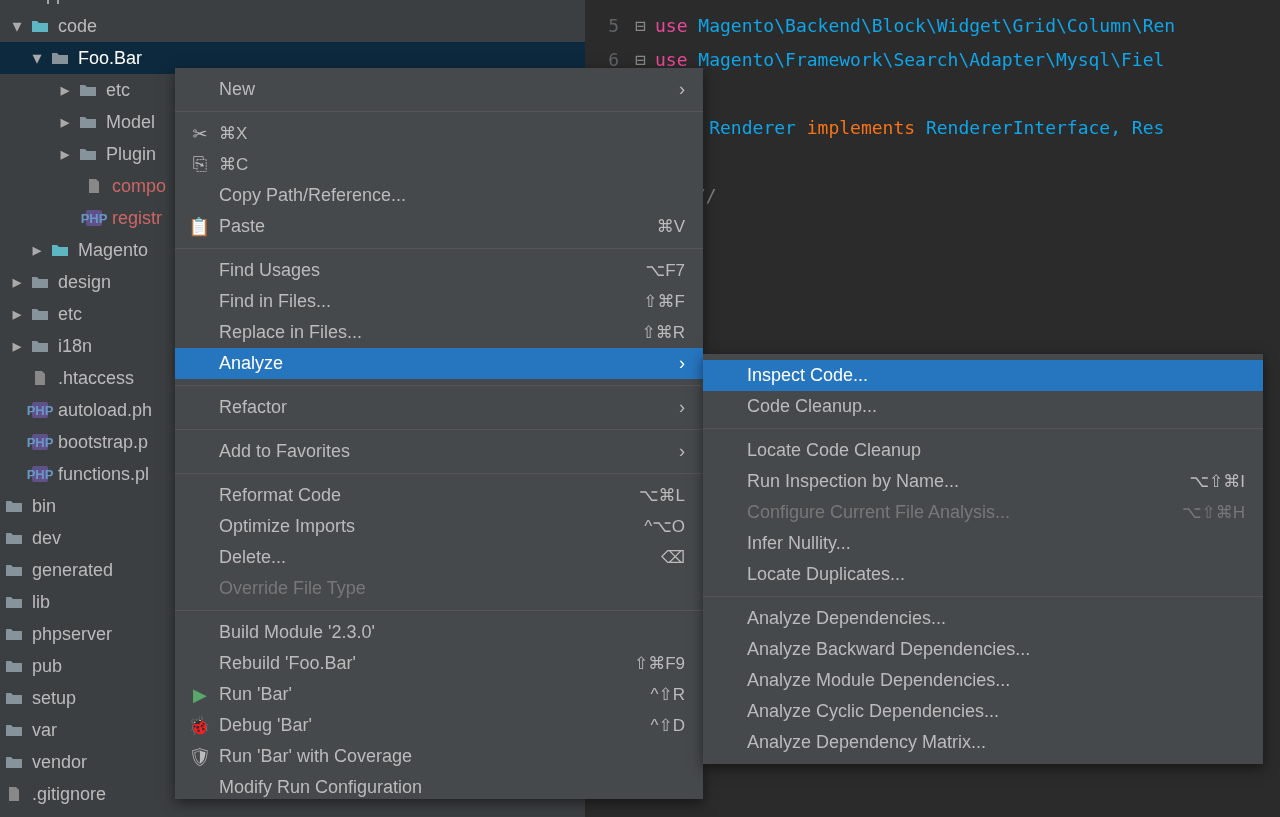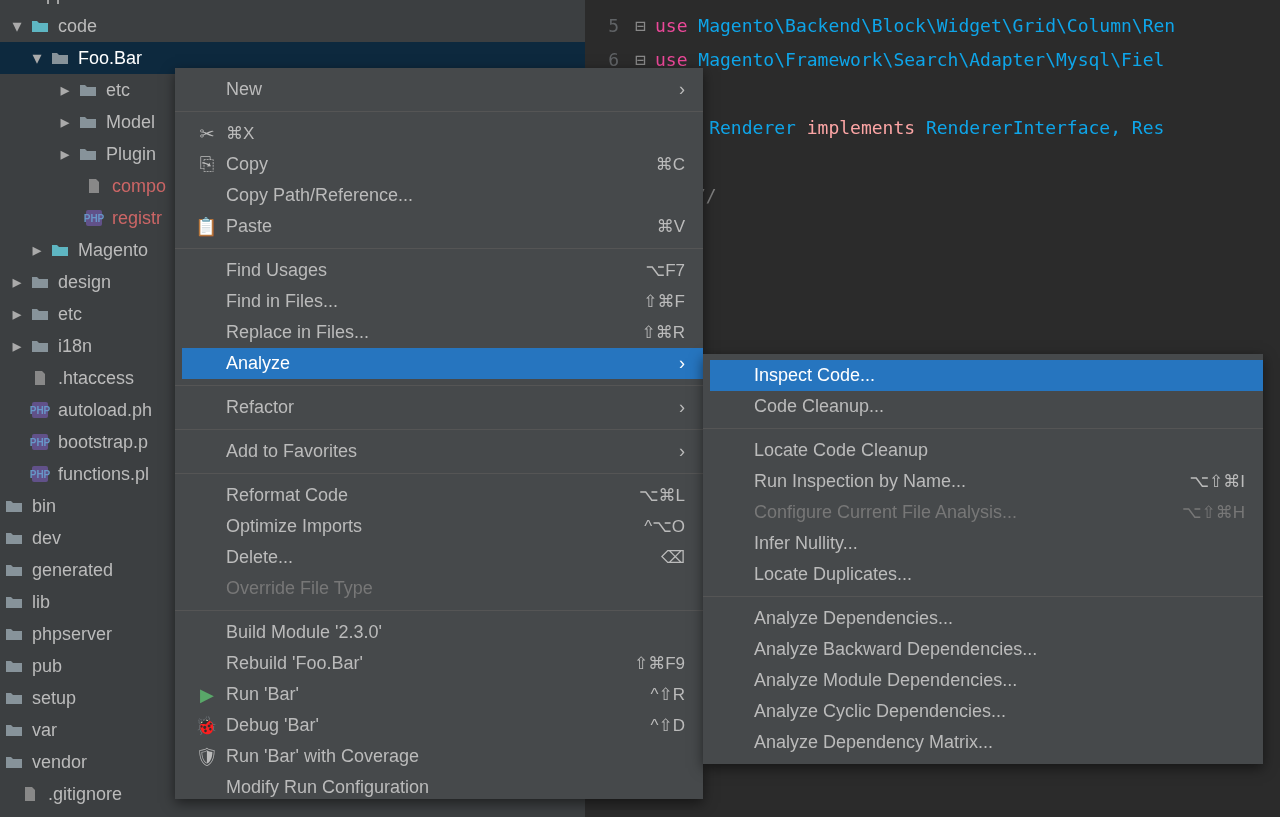--- a/index.html
+++ b/index.html
@@ -49,21 +49,21 @@
     .tree-icon {
       width: 20px;
       height: 20px;
       display: inline-flex;
       align-items: center;
       justify-content: center;
       margin-right: 8px;
     }
     .folder-cyan { color: #5eb6c2; }
     .folder-gray { color: #87939a; }
-    .file-php { color: #6896c8; background: #615189; font-size: 10px; font-weight: bold; width: 16px; height: 16px; border-radius: 2px; display: inline-flex; align-items: center; justify-content: center; }
+    .file-php { color: #6896c8; background: #615189; font-size: 13px; font-weight: bold; width: 16px; height: 16px; border-radius: 2px; display: inline-flex; align-items: center; justify-content: center; }
     .file-red { color: #cc6666; }
     .file-gray { color: #888888; }
     .editor {
       position: absolute;
       left: 585px;
       top: 0;
       right: 0;
       height: 100%;
       background: #2b2b2b;
       padding-top: 8px;
@@ -84,21 +84,21 @@
     .gutter-marker {
       width: 20px;
       color: #888888;
     }
     .code-content {
       flex: 1;
       white-space: pre;
     }
     .kw-use { color: #ec4899; }
     .kw-class { color: #cc7832; }
-    .kw-impl { color: #fca5a5; }
+    .kw-impl { color: #f97316; }
     .code-text { color: #0ea5e9; }
     .code-comment { color: #808080; }
     .context-menu {
       position: absolute;
       background: #46494b;
       box-shadow: 0 4px 12px rgba(0,0,0,0.5);
       z-index: 100;
       min-width: 528px;
       left: 175px;
       top: 68px;
@@ -109,21 +109,20 @@
       top: 354px;
       min-width: 560px;
     }
     .menu-item {
       display: flex;
       align-items: center;
       height: 31px;
       padding: 0 18px 0 12px;
       color: #bbbbbb;
       cursor: pointer;
-      margin-left: 7px;
     }
     .menu-item.highlighted {
       background: #2675bf;
       color: #ffffff;
     }
     .menu-item.disabled {
       color: #777777;
       cursor: default;
     }
     .menu-icon {
@@ -350,21 +349,21 @@
     <span>var</span>
   </div>
   <div class="tree-item l0" style="padding-left:4px">
     <span class="tree-icon folder-gray">
         <svg width="18" height="14" viewBox="0 0 18 14">
           <path fill="currentColor" d="M1 2h5l2 2h9v9H1z"></path>
         </svg>
       </span>
     <span>vendor</span>
   </div>
-  <div class="tree-item l0" style="padding-left:20px">
+  <div class="tree-item l0" style="padding-left:4px">
     <span class="tree-icon file-gray">
         <svg width="16" height="16" viewBox="0 0 16 16">
           <path fill="#888" d="M3 1h7l3 3v11H3z"></path>
         </svg>
       </span>
     <span>.gitignore</span>
   </div>
 </div>
 
 <div class="editor">
@@ -404,21 +403,20 @@
     <span class="menu-label">New</span>
     <span class="menu-arrow">›</span>
   </div>
   <div class="menu-sep"></div>
   <div class="menu-item">
     <span class="menu-icon">✂</span>
     <span class="menu-shortcut">⌘X</span>
   </div>
   <div class="menu-item">
     <span class="menu-icon">⎘</span>
-    <span class="menu-label">Copy</span>
     <span class="menu-shortcut">⌘C</span>
   </div>
   <div class="menu-item">
     <span class="menu-icon"></span>
     <span class="menu-label">Copy Path/Reference...</span>
   </div>
   <div class="menu-item">
     <span class="menu-icon">📋</span>
     <span class="menu-label">Paste</span>
     <span class="menu-shortcut">⌘V</span>

